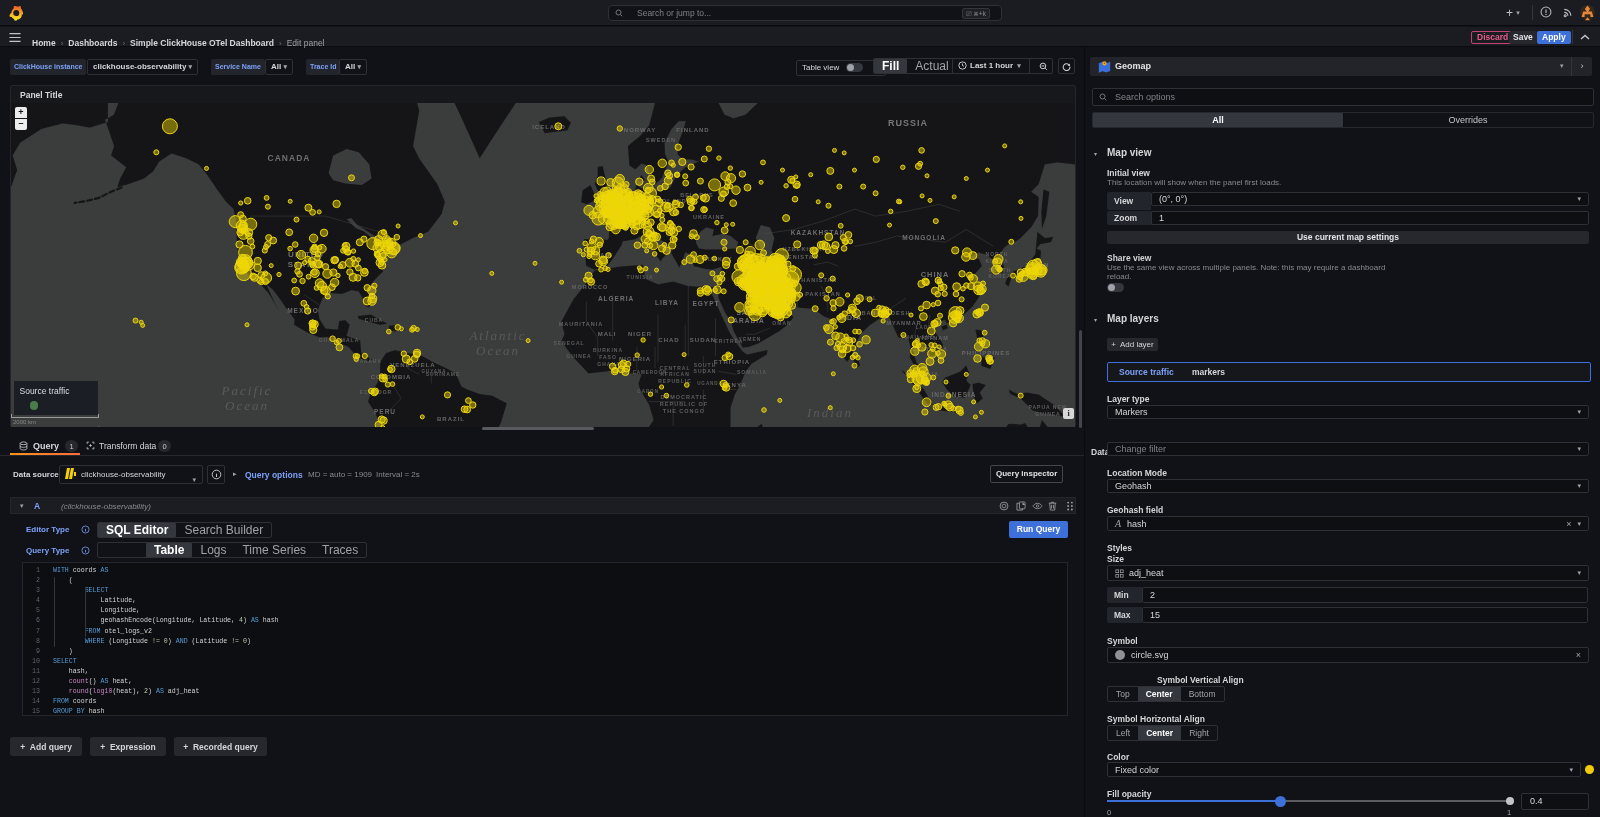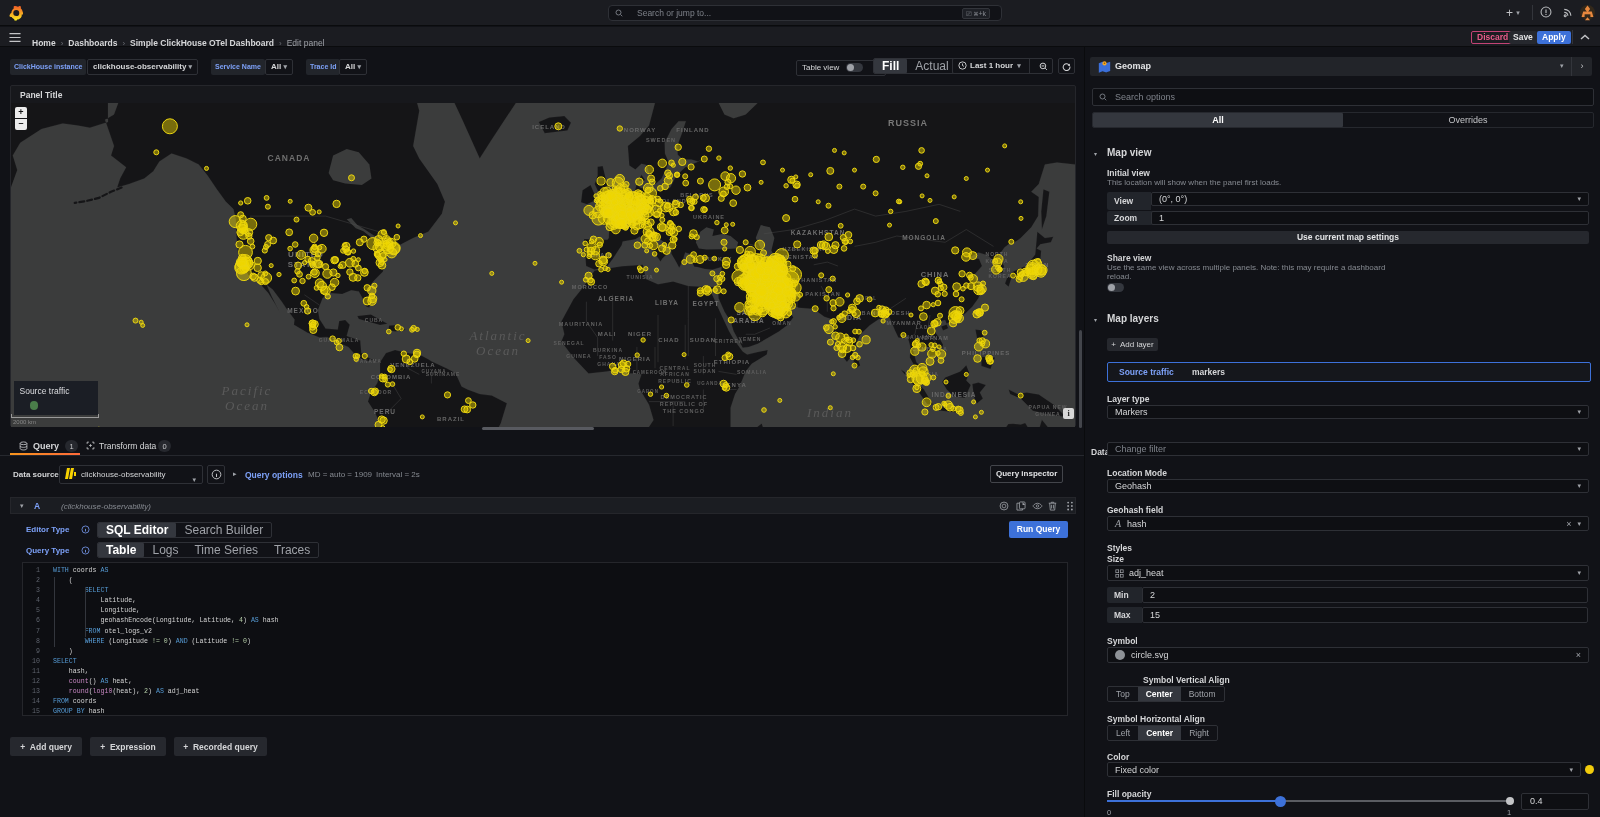--- a/index.html
+++ b/index.html
@@ -1566,21 +1566,21 @@
   <div class="on" style="font-weight:700;">SQL Editor</div>
       <div>Search Builder</div>
  </div>
  <div class="abs" style="left:999px;top:24px;width:59px;height:17px;background:#3d71d9;border-radius:2px;color:#fff;font-size:8.5px;font-weight:700;text-align:center;line-height:17px;">Run Query</div>
  <span class="abs bluelbl" style="left:16px;top:49px;">Query Type</span>
  <svg class="abs" style="left:71px;top:49px" width="9" height="9" viewBox="0 0 16 16">
       <circle cx="8" cy="8" r="6.3" fill="none" stroke="#7da1f8" stroke-width="1.4"></circle>
       <path d="M8 11.5V7M8 5.5v-.2" stroke="#7da1f8" stroke-width="1.5"></path>
     </svg>
  <div class="seg" style="left:87px;top:45px;height:16px;">
-  <div class="on" style="font-weight:700;">Table</div>
+  <div class="on" style="font-weight:700;margin-left:48px;">Table</div>
       <div>Logs</div>
       <div>Time Series</div>
       <div>Traces</div>
  </div>
 
  <div class="abs" style="left:12px;top:65px;width:1046px;height:154px;background:#0d0e12;border:1px solid #25262b;font-family:'Liberation Mono',monospace;font-size:6.6px;line-height:10.1px;">
   <div class="abs" style="left:0;top:3px;width:17px;text-align:right;color:#5f646e;white-space:pre;">1
 2
 3
 4
@@ -1682,21 +1682,21 @@
         </g>
       </svg>
   adj_heat<span class="chev">▾</span></div>
  <div class="inlbl" style="left:22px;top:540px;width:35px;height:16px;">Min</div>
  <div class="sel" style="left:57px;top:540px;width:446px;height:16px;">2</div>
  <div class="inlbl" style="left:22px;top:560px;width:35px;height:16px;">Max</div>
  <div class="sel" style="left:57px;top:560px;width:446px;height:16px;">15</div>
  <span class="opt-label" style="left:22px;top:589px;">Symbol</span>
  <div class="sel" style="left:22px;top:600px;width:482px;height:16px;">
   <span style="width:10px;height:10px;border-radius:50%;background:#8e9297;margin-right:6px;"></span>circle.svg<span class="chev" style="font-size:9px;">×</span></div>
- <span class="opt-label" style="left:22px;top:628px;padding-left:36px;">Symbol Vertical Align</span>
+ <span class="opt-label" style="left:36px;top:628px;padding-left:36px;">Symbol Vertical Align</span>
  <div class="radio" style="left:22px;top:639px;">
   <div>Top</div>
       <div class="on">Center</div>
       <div>Bottom</div>
  </div>
  <span class="opt-label" style="left:22px;top:667px;">Symbol Horizontal Align</span>
  <div class="radio" style="left:22px;top:678px;">
   <div>Left</div>
       <div class="on">Center</div>
       <div>Right</div>

